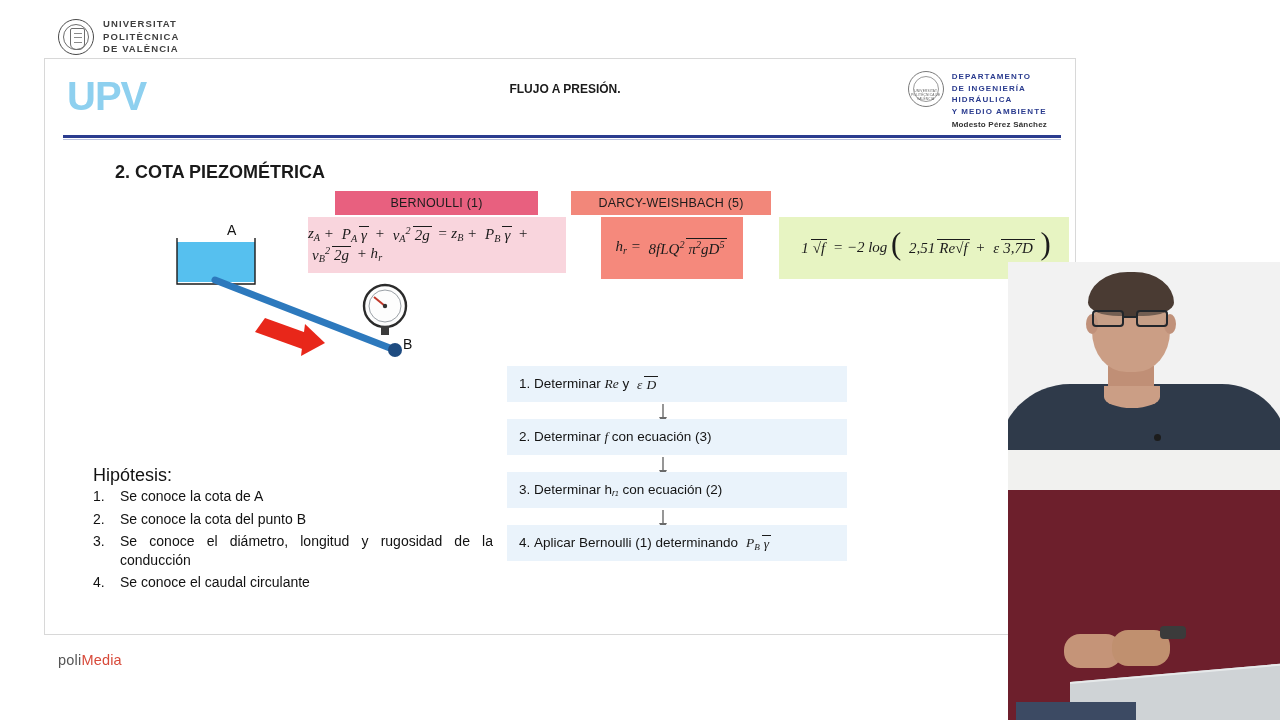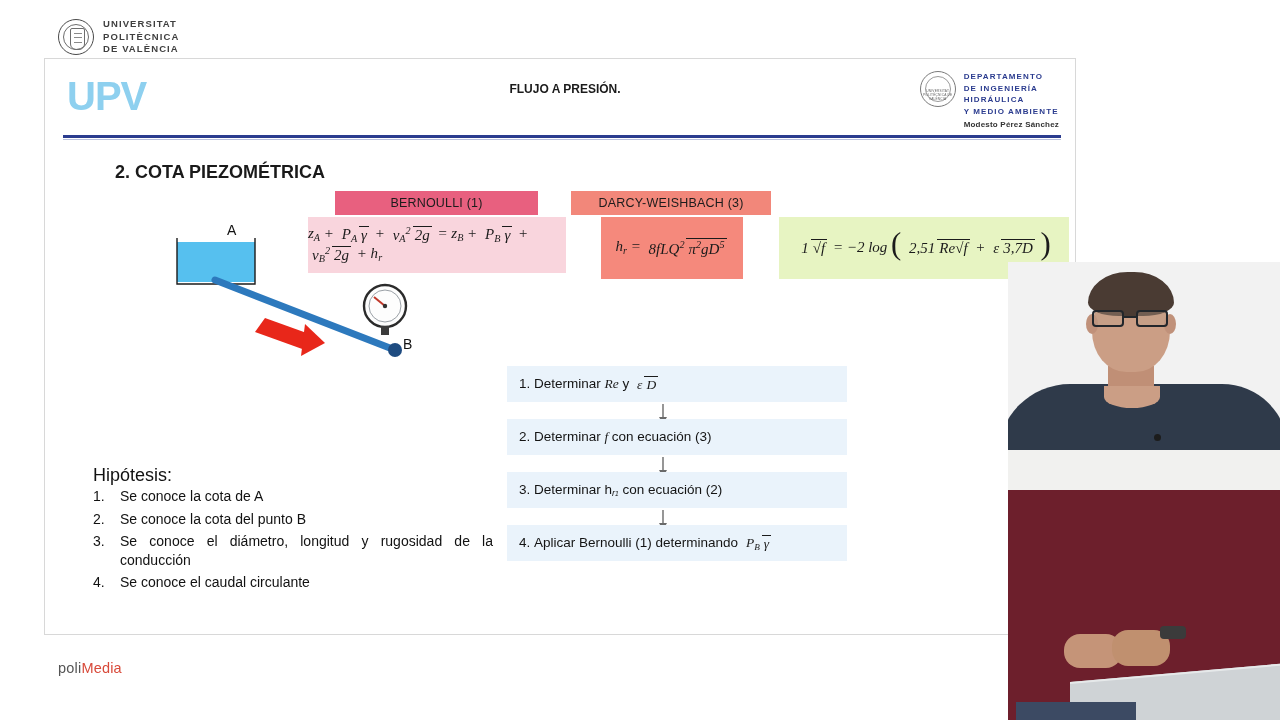--- a/index.html
+++ b/index.html
@@ -47,21 +47,21 @@
   .header-rule {
     position: absolute; left: 18px; right: 14px; top: 76px; height: 3px; background: #2b3c8f;
   }
   .header-rule-thin {
     position: absolute; left: 18px; right: 14px; top: 80px; height: 1px; background: #b9c0dd;
   }
   .slide-title {
     position: absolute; left: 250px; top: 22px; width: 540px; text-align: center;
     font-size: 12px; font-weight: bold; color: #1b1b1b; line-height: 1.45;
   }
-  .dept-block { position: absolute; right: 16px; top: 12px; display: flex; gap: 8px; align-items: flex-start; }
+  .dept-block { position: absolute; right: 28px; top: 12px; display: flex; gap: 8px; align-items: flex-start; }
   .dept-seal {
     width: 36px; height: 36px; border-radius: 50%; border: 1.2px solid #7a7a7a; position: relative; flex: none;
   }
   .dept-seal::before {
     content: ""; position: absolute; inset: 4px; border-radius: 50%; border: 1px solid #9a9a9a;
   }
   .dept-seal-txt {
     position: absolute; left: 0; right: 0; bottom: 5px; text-align: center;
     font-size: 3.2px; color: #5e5e5e; letter-spacing: .2px; line-height: 1.25;
   }
@@ -116,21 +116,21 @@
   .arrow { position: absolute; left: 612px; width: 12px; height: 20px; }
 
   
   .hyp-title { position: absolute; left: 48px; top: 406px; font-size: 18px; font-weight: normal; color: #111; }
   .hyp-list { position: absolute; left: 48px; top: 428px; width: 400px; font-size: 14px; color: #111; }
   .hyp-item { display: flex; gap: 9px; margin-bottom: 4px; line-height: 1.33; }
   .hyp-num { width: 18px; flex: none; }
   .hyp-txt { text-align: justify; }
 
   
-  .polimedia { position: absolute; left: 58px; top: 652px; font-size: 14.5px; letter-spacing: .2px; margin-top: 8px; }
+  .polimedia { position: absolute; left: 58px; top: 652px; font-size: 14.5px; letter-spacing: .2px; }
   .poli { color: #555; }
   .media { color: #d84a3a; }
 
   
   .presenter { position: absolute; right: 0; top: 262px; width: 272px; height: 458px; overflow: hidden; }
   .pr-bg { position: absolute; inset: 0; background: #f2f2f2; }
   .pr-head {
     position: absolute; left: 84px; top: 18px; width: 78px; height: 92px;
     background: #cb9e85; border-radius: 48% 48% 44% 44%/56% 56% 44% 44%;
   }
@@ -235,21 +235,21 @@
             <span class="den">γ</span>
           </span> +
         <span class="frac">
             <span>v<span class="sub">B</span><span class="sup">2</span></span>
             <span class="den">2g</span>
           </span>
         + h<span class="sub">r</span>
       </span>
     </div>
 
-    <div class="eq-label lbl-darcy">DARCY-WEISHBACH (3)</div>
+    <div class="eq-label lbl-darcy">DARCY-WEISHBACH (5)</div>
     <div class="eq-box box-darcy">
       <span class="math eqn-darcy">
         h<span class="sub">r</span> =
         <span class="frac">
             <span>8fLQ<span class="sup">2</span></span>
             <span class="den">π<span class="sup">2</span>gD<span class="sup">5</span></span>
           </span>
       </span>
     </div>
 

